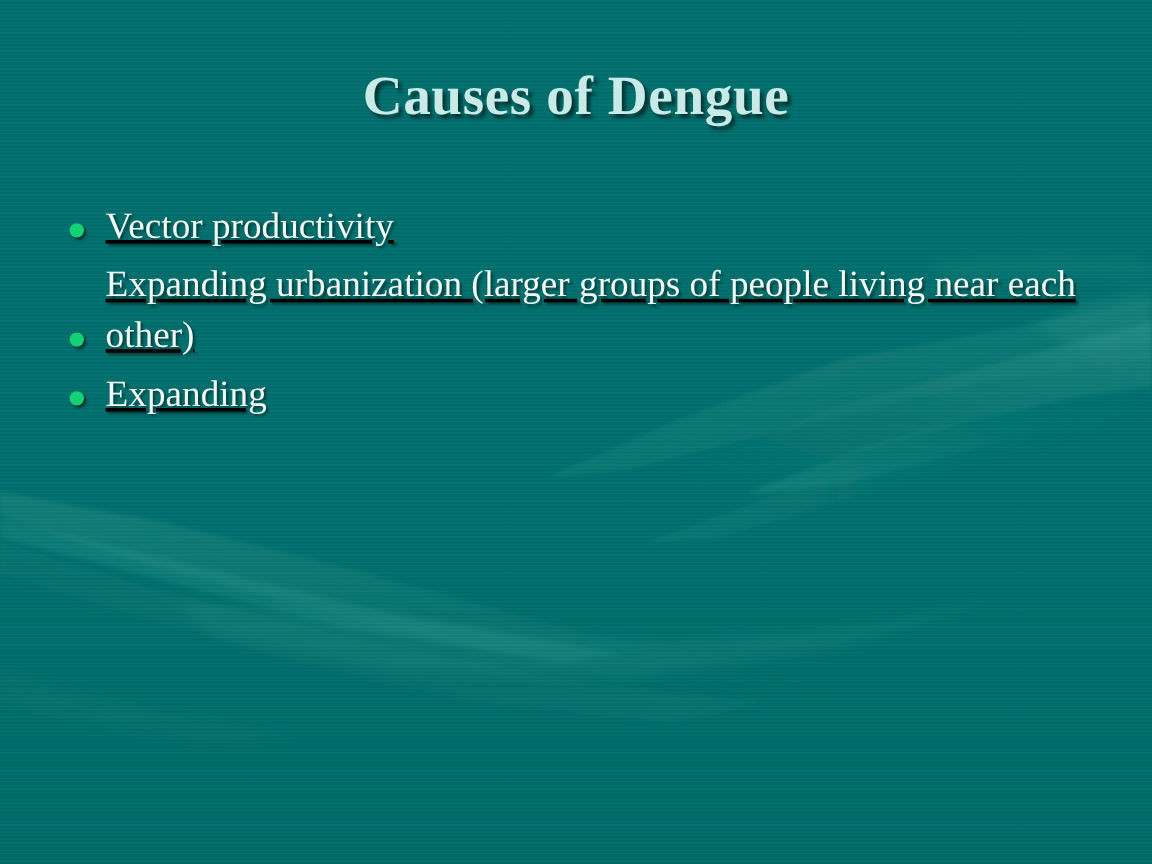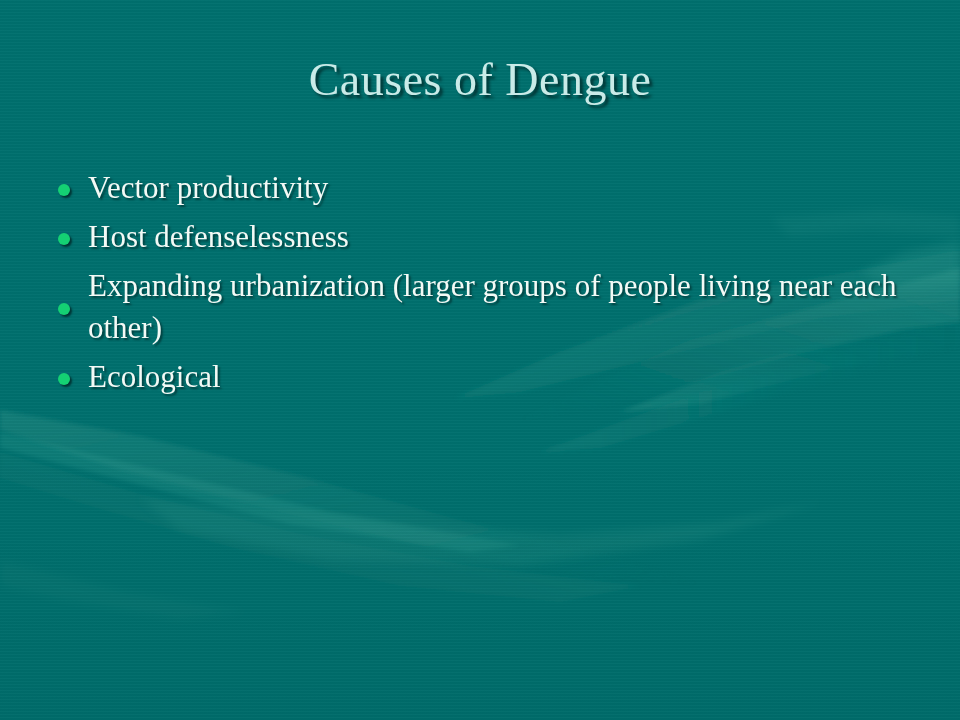--- a/index.html
+++ b/index.html
@@ -55,39 +55,40 @@
   }
 
   
   .title {
     position: absolute;
     top: 56px;
     left: 0;
     width: 960px;
     text-align: center;
     font-size: 46px;
-    font-weight: normal;
+    font-weight: bold;
     line-height: 1.05;
     color: #c9ebe8;
     letter-spacing: 0.5px;
     text-shadow: 3px 3px 3px rgba(0,34,34,0.75);
     white-space: nowrap;
   }
 
   
   .body {
     position: absolute;
     top: 167px;
     left: 46px;
     width: 868px;
   }
   .bullet-row {
     display: flex;
-    align-items: center;
+    align-items: flex-end;
     margin-bottom: 7px;
+    text-decoration: underline;
   }
   .bullet-mark {
     flex: 0 0 auto;
     width: 42px;
     position: relative;
     height: 38px;
   }
   .bullet-mark .dot {
     position: absolute;
     left: 12px;
@@ -169,36 +170,30 @@
   <div class="body">
 
     <div class="bullet-row">
       <span class="bullet-mark">
           <span class="dot"></span>
         </span>
       <span class="bullet-text">Vector productivity</span>
     </div>
 
 
-    <div class="bullet-row">
-      <span class="bullet-mark">
-          <span class="dot"></span>
-        </span>
-      <span class="bullet-text">Host defenselessness</span>
-    </div>
 
     <div class="bullet-row">
       <span class="bullet-mark">
           <span class="dot"></span>
         </span>
       <span class="bullet-text">Expanding urbanization (larger groups of people living near each other)</span>
     </div>
 
     <div class="bullet-row">
       <span class="bullet-mark">
           <span class="dot"></span>
         </span>
-      <span class="bullet-text">Ecological</span>
+      <span class="bullet-text">Expanding</span>
     </div>
 
 
   </div>
 </div>
 
 </body></html>

